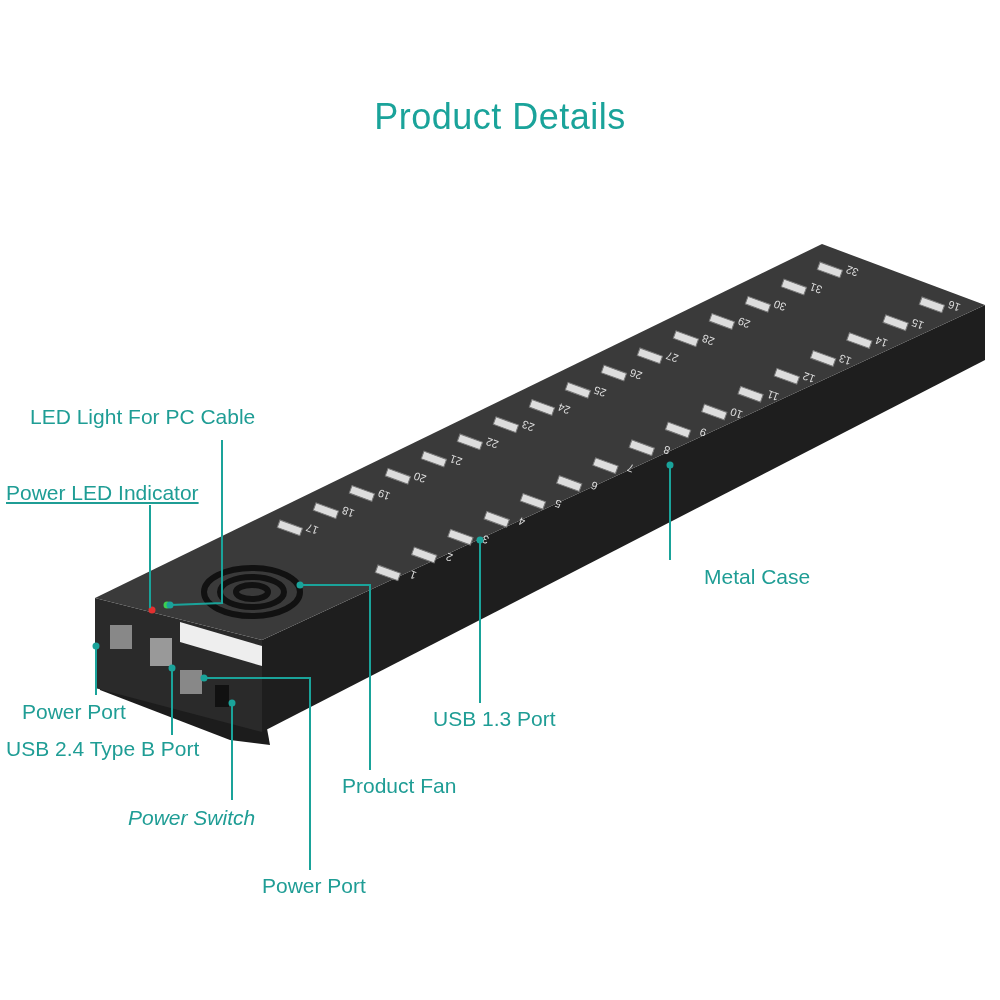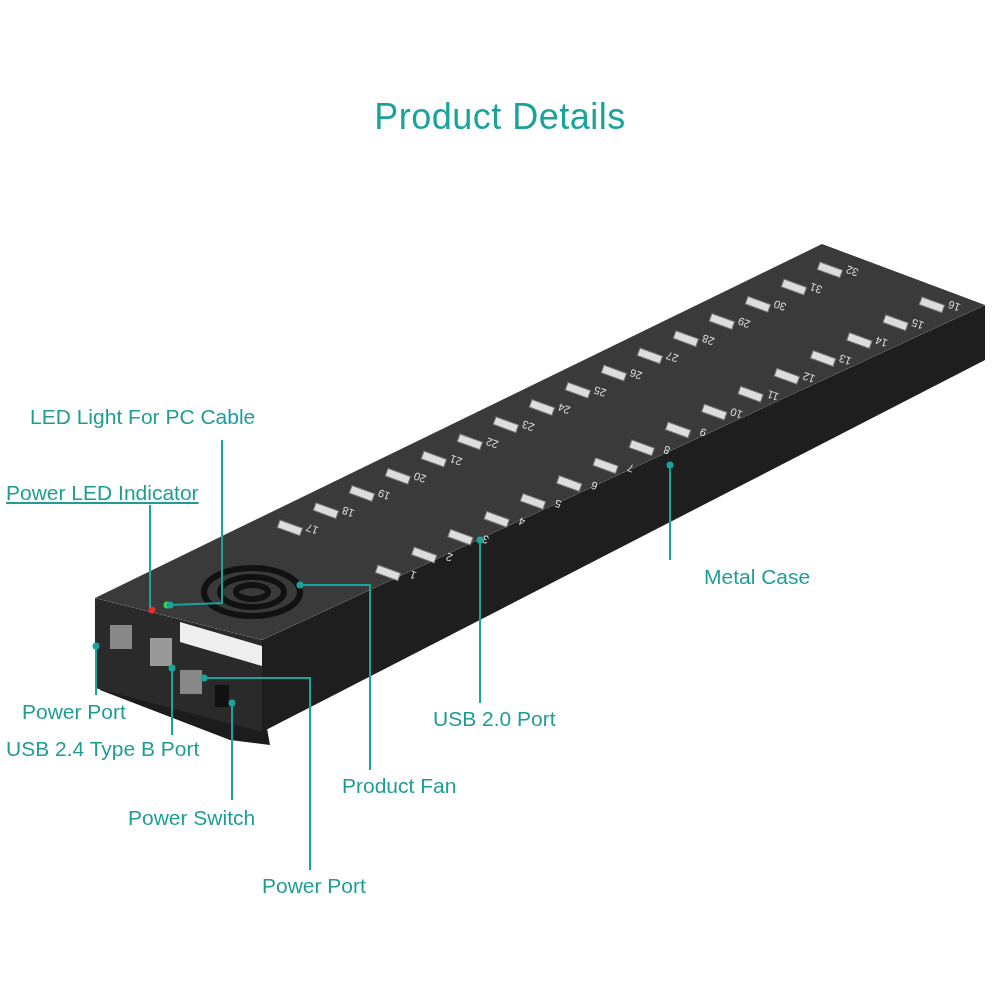--- a/index.html
+++ b/index.html
@@ -131,17 +131,17 @@
       <circle cx="300" cy="585" r="3.5"></circle>
     <circle cx="480" cy="540" r="3.5"></circle>
       <circle cx="670" cy="465" r="3.5"></circle>
   </g>
 </svg>
 
 <div class="label" style="left:30px;top:405px;">LED Light For PC Cable</div>
 <div class="label" style="left:6px;top:481px;text-decoration:underline;">Power LED Indicator</div>
 <div class="label" style="left:22px;top:700px;">Power Port</div>
 <div class="label" style="left:6px;top:737px;">USB 2.4 Type B Port</div>
-<div class="label" style="left:128px;top:806px;">Power Switch</div>
+<div class="label" style="left:128px;top:806px;font-style:italic;">Power Switch</div>
 <div class="label" style="left:262px;top:874px;">Power Port</div>
 <div class="label" style="left:342px;top:774px;">Product Fan</div>
-<div class="label" style="left:433px;top:707px;">USB 2.0 Port</div>
+<div class="label" style="left:433px;top:707px;">USB 1.3 Port</div>
 <div class="label" style="left:664px;top:565px;margin-left:40px;">Metal Case</div>
 
 </body></html>

